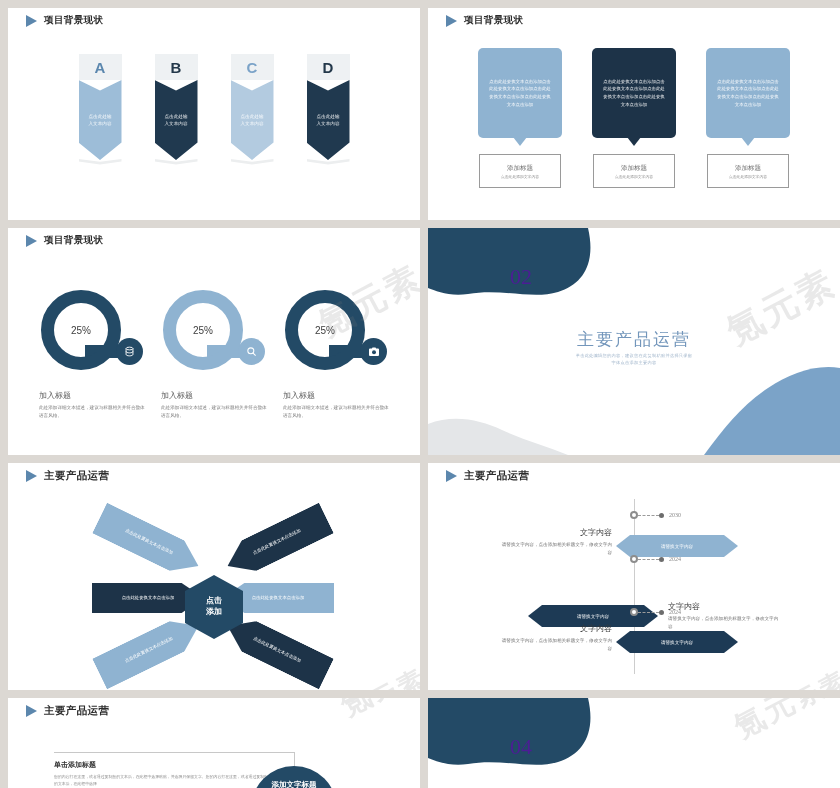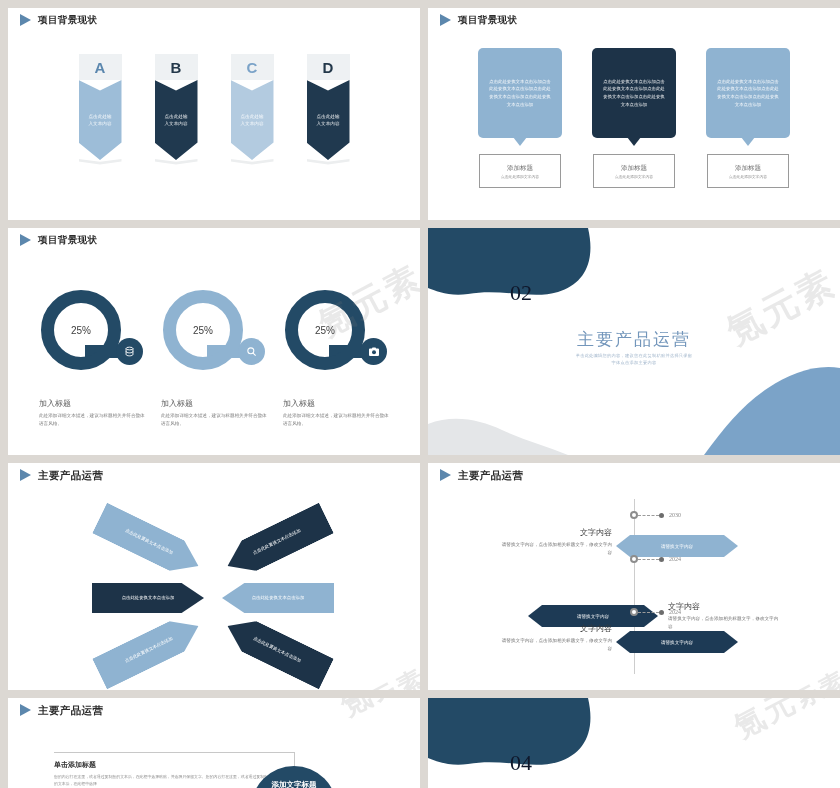--- a/index.html
+++ b/index.html
@@ -15,21 +15,21 @@
     grid-template-rows:212px 227px 227px 122px;
     column-gap:8px;row-gap:8px;
     padding:8px 4px 0 8px;
     box-sizing:border-box;
   }
   .slide{
     position:relative;background:#ffffff;overflow:hidden;
     box-shadow:0 0 0 0 rgba(0,0,0,0);
   }
   
-  .shead{position:absolute;top:6px;left:12px;display:flex;gap:7px;}
+  .shead{position:absolute;top:6px;left:18px;display:flex;align-items:center;gap:7px;}
   .tri{width:0;height:0;border-top:6px solid transparent;border-bottom:6px solid transparent;border-left:11px solid #5c87ad;}
   .shead .htxt{font-size:9.5px;color:#2b2b2b;font-weight:bold;letter-spacing:.4px;}
   .shead .htxt.big{font-size:10.5px;}
 
   
   .banners{position:absolute;top:46px;left:0;width:100%;display:flex;justify-content:center;gap:33px;}
   .banner{width:43px;}
   .banner .cap{
     height:26px;background:#eef1f3;display:flex;align-items:center;justify-content:center;
     font-size:15px;font-weight:bold;line-height:1;
@@ -70,27 +70,27 @@
     position:absolute;left:8px;top:0;width:80px;height:80px;border-radius:50%;
     border:13px solid #234a66;box-sizing:border-box;
   }
   .qtail{position:absolute;left:52px;top:55px;width:44px;height:13px;background:#234a66;border-radius:0 7px 7px 0;}
   .qbadge{
     position:absolute;left:83px;top:48px;width:27px;height:27px;border-radius:50%;background:#234a66;
     display:flex;align-items:center;justify-content:center;
   }
   .qpct{position:absolute;left:8px;top:0;width:80px;height:80px;display:flex;align-items:center;justify-content:center;
         font-size:10px;color:#3d3d3d;}
-  .qtxt{margin-top:16px;padding-left:6px;}
+  .qtxt{margin-top:8px;padding-left:6px;}
   .qtxt .qt{font-size:8px;color:#5a5a5a;margin-bottom:3px;}
   .qtxt .qb{font-size:4.6px;color:#7a7a7a;line-height:1.75;width:106px;}
 
   
   .divider{background:#ffffff;position:relative;overflow:hidden;}
-  .dv-num{position:absolute;color:#0f172a;font-family:"Liberation Serif","DejaVu Serif",serif;margin-top:16px;}
+  .dv-num{position:absolute;color:#4c1d95;font-family:"Liberation Serif","DejaVu Serif",serif;}
   .dv-title{position:absolute;width:100%;text-align:center;}
   .dv-title .t{font-size:17px;color:#7396bb;letter-spacing:2px;font-family:"Liberation Serif","DejaVu Serif",serif;}
   .dv-title .s1{font-size:4.2px;color:#9fb4ca;letter-spacing:.3px;margin-top:2px;}
   .dv-title .s2{font-size:4.2px;color:#9fb4ca;letter-spacing:.3px;margin-top:2px;}
 
   
   .arrowstage{position:absolute;top:36px;left:0;width:100%;height:185px;}
   .ar{position:absolute;display:flex;align-items:center;justify-content:center;text-align:center;}
   .ar span{font-size:4.4px;color:#fff;line-height:1.4;padding:0 6px;}
   .hex{
@@ -328,20 +328,23 @@
       </div>
       <div class="ar" style="left:214px;top:84px;width:112px;height:30px;background:#8fb3d1;
            clip-path:polygon(20% 0,100% 0,100% 100%,20% 100%,0 50%);">
         <span>点击此处要换文本点击添加</span>
       </div>
       <div class="ar" style="left:214px;top:134px;width:110px;height:34px;background:#1d3348;
            clip-path:polygon(22% 0,100% 0,100% 100%,22% 100%,0 50%);transform:rotate(26deg);">
         <span>点击此处要换文本点击添加</span>
       </div>
 
+      <div class="hex">
+        <span>点击<br>添加</span>
+      </div>
     </div>
     <div class="wm" style="right:-10px;bottom:-24px;font-size:26px;">氪元素</div>
   </div>
 
   <div class="slide">
     <div class="shead">
       <span class="tri"></span>
       <span class="htxt big">主要产品运营</span>
     </div>
     <div class="tl">

